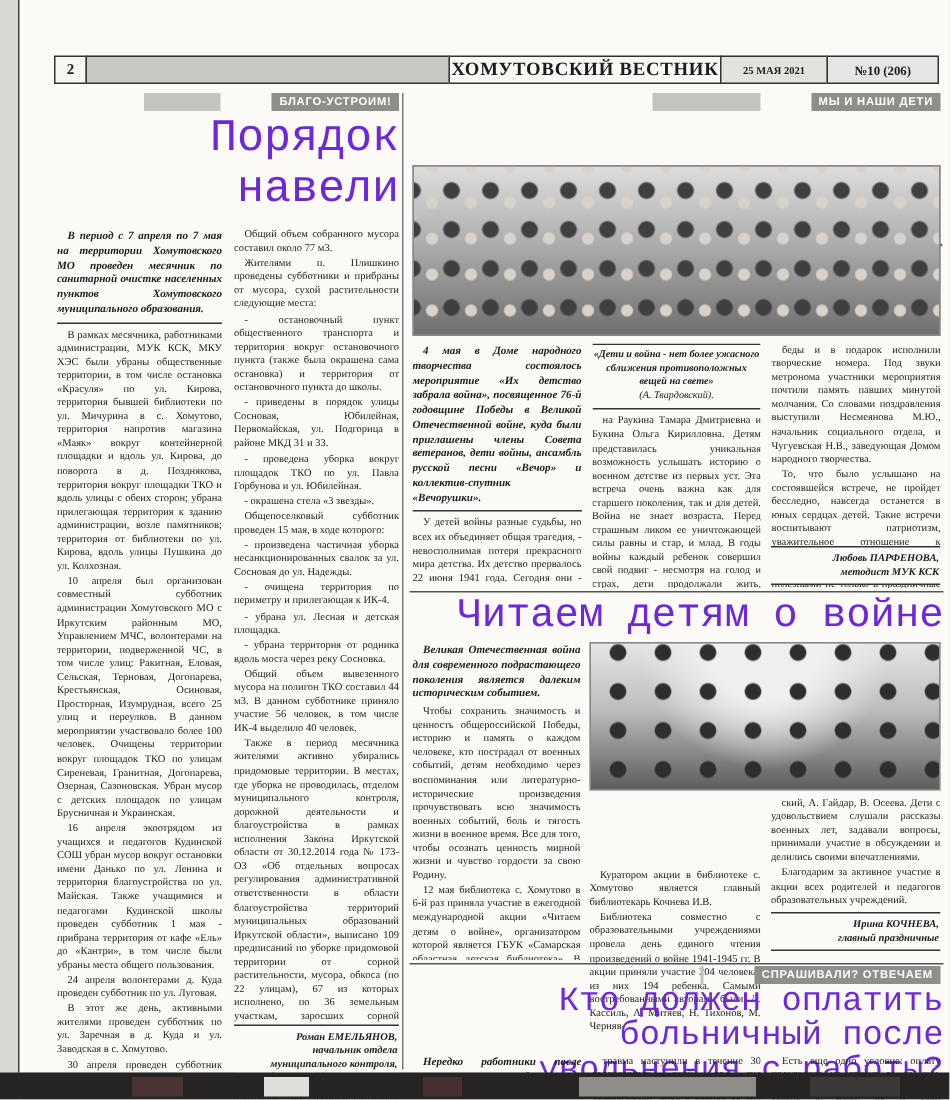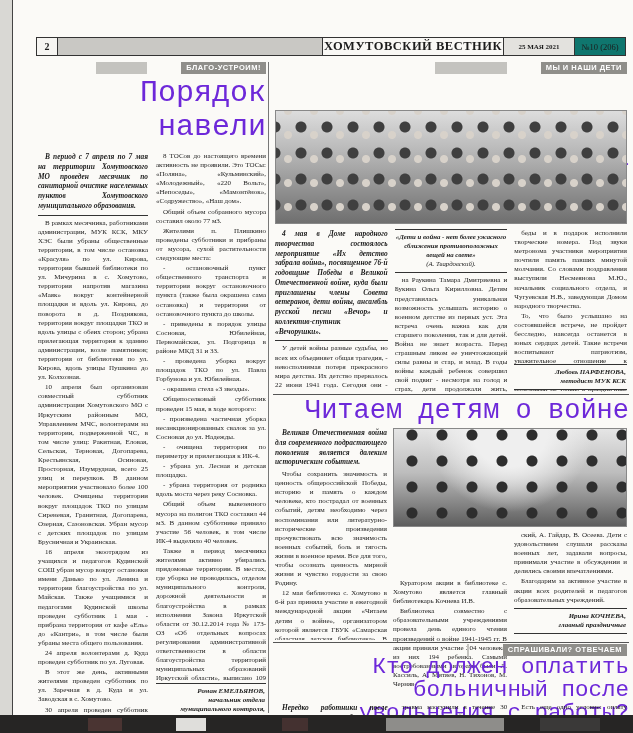--- a/index.html
+++ b/index.html
@@ -15,21 +15,21 @@
     position:absolute;left:12px;top:0;width:621px;height:715px;
     background:#fbfaf7;border-left:1px solid #444;
   }
   
   .masthead{position:absolute;left:24px;right:8px;top:37px;height:19px;display:flex;}
   .mh-box{border:1px solid #333;height:100%;box-sizing:border-box;display:flex;align-items:center;justify-content:center;margin-left:-1px;}
   .mh-num{width:22px;font-weight:bold;font-size:10px;background:#f6f5f2;}
   .mh-gray{flex:1.15;background:#c9c8c4;}
   .mh-title{width:182px;background:#f9f8f5;font-weight:bold;font-size:12.5px;letter-spacing:.5px;white-space:nowrap;}
   .mh-date{width:72px;background:#e3e2de;font-weight:bold;font-size:7px;}
-  .mh-issue{width:52px;background:#0f766e;font-weight:normal;font-size:8.5px;}
+  .mh-issue{width:75px;background:#e5e5e5;font-weight:bold;font-size:8.5px;}
   
   .tagbar{display:flex;height:12px;line-height:12px;gap:34px;}
   .tagbar .tag-light{flex:1;background:#c4c3bf;}
   .tagbar .tag-dark{background:#8f8e8a;color:#fff;font-family:"Liberation Sans",sans-serif;font-weight:bold;font-size:7.5px;padding:0 5px;letter-spacing:.5px;white-space:nowrap;}
   .headline{font-family:Liberation Mono, monospace;color:#6d28d9;text-align:right;font-weight:normal;margin:0;}
   .cols{display:flex;}
   .colbox{overflow:hidden;position:relative;}
   p.para{margin:0 0 1px 0;font-size:7px;line-height:1.3;text-align:justify;text-indent:7px;}
   .lead{font-weight:bold;font-style:italic;font-size:7.4px;line-height:1.32;text-align:justify;text-indent:7px;margin:0 0 3px 0;}
   .lead.ruled{border-bottom:1px solid #333;padding-bottom:4px;}
@@ -134,21 +134,20 @@
             <p class="para">16 апреля экоотрядом из учащихся и педагогов Кудинской СОШ убран мусор вокруг остановки имени Данько по ул. Ленина и территория благоустройства по ул. Майская. Также учащимися и педагогами Кудинской школы проведен субботник 1 мая - прибрана территория от кафе «Ель» до «Кантри», в том числе были убраны места общего пользования.</p>
             <p class="para">24 апреля волонтерами д. Куда проведен субботник по ул. Луговая.</p>
             <p class="para">В этот же день, активными жителями проведен субботник по ул. Заречная в д. Куда и ул. Заводская в с. Хомутово.</p>
             <p class="para">30 апреля проведен субботник жителями ул. Догопарева, с. Хомутово.</p>
             <p class="para">Пойма реки Куда в районе ул. Пушкина была убрана рабочими, выполняющими подряд по строительству моста.</p>
           </div>
         <div class="cont-mark">▼ ▼</div>
       </div>
       <div class="colbox">
         <div>
-            <p class="para">8 ТОСов до настоящего времени активность не проявили. Это ТОСы: «Поляна», «Кульминский», «Молодежный», «220 Вольт», «Непоседы», «Мамонтёнок», «Содружество», «Наш дом».</p>
             <p class="para">Общий объем собранного мусора составил около 77 м3.</p>
             <p class="para">Жителями п. Плишкино проведены субботники и прибраны от мусора, сухой растительности следующие места:</p>
             <p class="para">- остановочный пункт общественного транспорта и территория вокруг остановочного пункта (также была окрашена сама остановка) и территория от остановочного пункта до школы.</p>
             <p class="para">- приведены в порядок улицы Сосновая, Юбилейная, Первомайская, ул. Подгорица в районе МКД 31 и 33.</p>
             <p class="para">- проведена уборка вокруг площадок ТКО по ул. Павла Горбунова и ул. Юбилейная.</p>
             <p class="para">- окрашена стела «3 звезды».</p>
             <p class="para">Общепоселковый субботник проведен 15 мая, в ходе которого:</p>
             <p class="para">- произведена частичная уборка несанкционированных свалок за ул. Сосновая до ул. Надежды.</p>
             <p class="para">- очищена территория по периметру и прилегающая к ИК-4.</p>
             <p class="para">- убрана ул. Лесная и детская площадка.</p>

